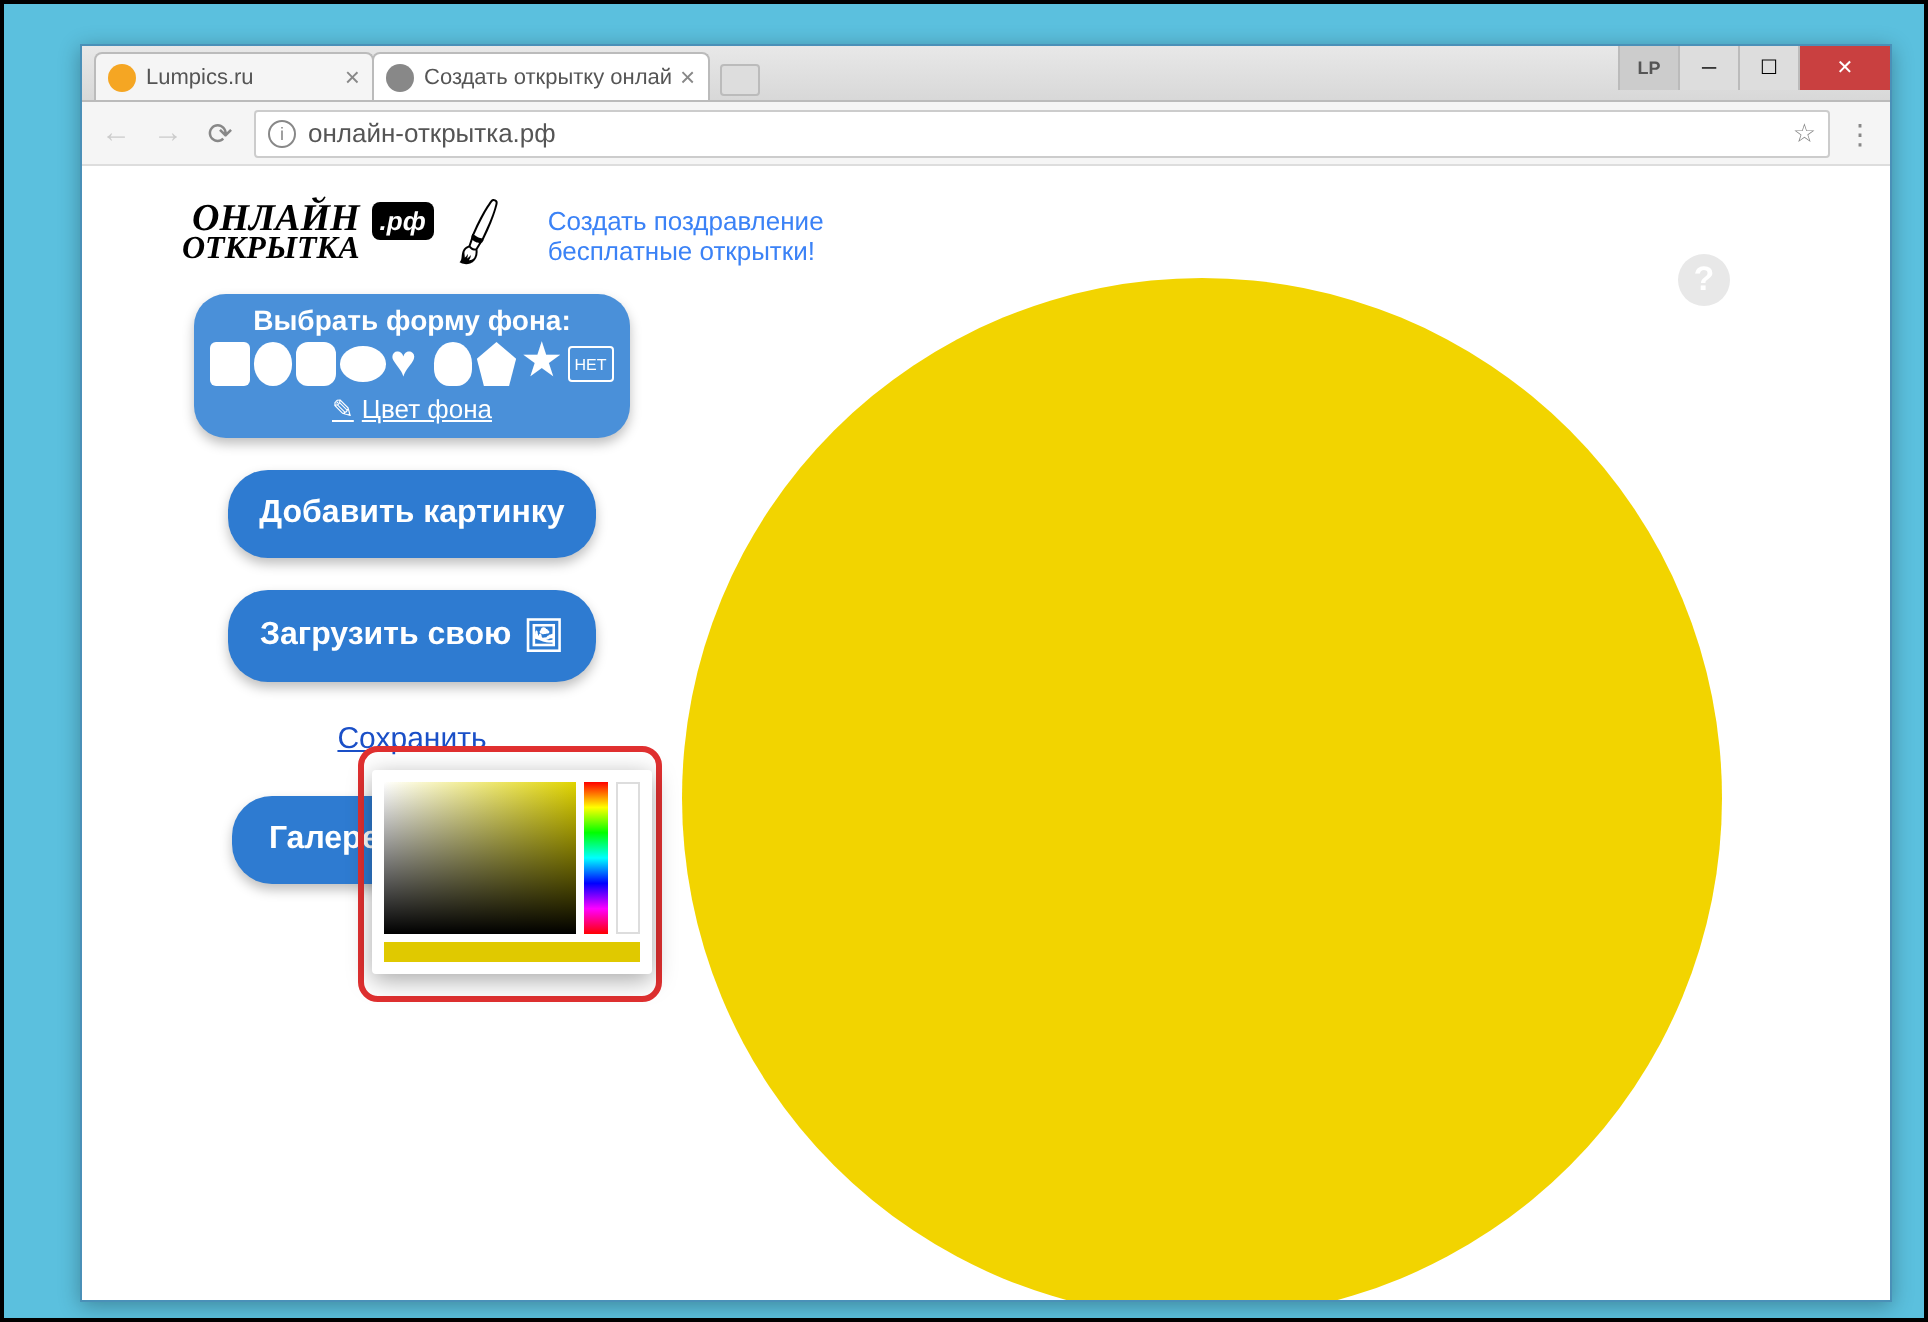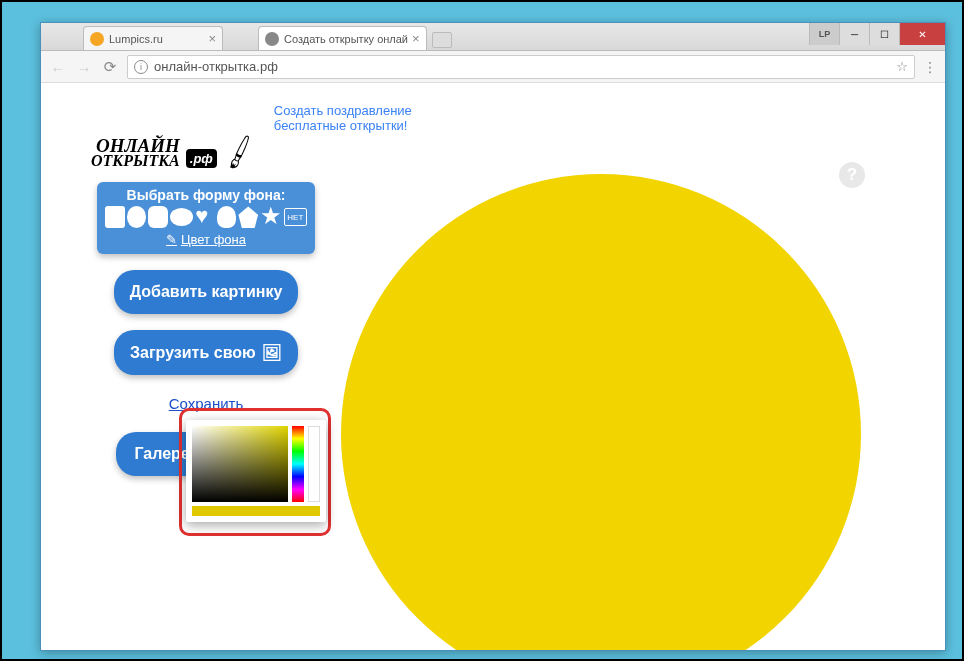--- a/index.html
+++ b/index.html
@@ -9,56 +9,56 @@
 
 .titlebar { height: 28px; background: linear-gradient(#e8e8e8, #d8d8d8); border-bottom: 1px solid #bbb; display: flex; align-items: flex-end; position: relative; }
 .titlebar-controls { position: absolute; right: 0; top: 0; display: flex; padding-left: 20px; }
 .tb-btn { width: 30px; height: 22px; display: flex; align-items: center; justify-content: center; font-size: 10px; border-left: 1px solid #bbb; cursor: pointer; }
 .tb-btn.lp { background: #ccc; color: #555; font-size: 9px; font-weight: bold; }
 .tb-btn.min { background: #ddd; }
 .tb-btn.max { background: #ddd; }
 .tb-btn.close { background: #c94040; color: #fff; width: 46px; }
 
 .tabs { display: flex; align-items: flex-end; margin-left: 6px; height: 28px; }
-.tab { background: #f5f5f5; border: 1px solid #bbb; border-bottom: none; border-radius: 4px 4px 0 0; height: 24px; min-width: 140px; max-width: 180px; display: flex; align-items: center; padding: 0 6px; margin-right: -1px; font-size: 11px; color: #555; position: relative; margin-left: 36px; }
+.tab { background: #f5f5f5; border: 1px solid #bbb; border-bottom: none; border-radius: 4px 4px 0 0; height: 24px; min-width: 140px; max-width: 180px; display: flex; align-items: center; padding: 0 6px; margin-right: -1px; font-size: 11px; color: #555; position: relative; }
 .tab.active { background: #fff; z-index: 2; }
 .tab .favicon { width: 14px; height: 14px; margin-right: 5px; border-radius: 50%; flex-shrink: 0; }
 .tab .tab-title { flex: 1; white-space: nowrap; overflow: hidden; text-overflow: ellipsis; }
 .tab .tab-close { margin-left: 4px; color: #888; font-size: 13px; cursor: pointer; }
 .newtab { width: 20px; height: 16px; background: #ddd; border: 1px solid #bbb; border-radius: 2px; margin-left: 6px; margin-bottom: 2px; cursor: pointer; }
 
 .addrbar { height: 32px; background: #f5f5f5; border-bottom: 1px solid #ddd; display: flex; align-items: center; padding: 0 8px; gap: 8px; }
 .nav-btn { width: 18px; height: 18px; display: flex; align-items: center; justify-content: center; color: #888; cursor: pointer; font-size: 15px; }
 .nav-btn.disabled { color: #ccc; }
 .omnibox { flex: 1; height: 24px; border: 1px solid #ccc; border-radius: 2px; display: flex; align-items: center; padding: 0 6px; background: #fff; font-size: 13px; color: #555; }
 .omnibox .info { width: 14px; height: 14px; border: 1px solid #888; border-radius: 50%; display: flex; align-items: center; justify-content: center; font-size: 9px; margin-right: 6px; color: #888; }
 .omnibox .url { flex: 1; }
 .omnibox .star { color: #888; cursor: pointer; }
 .menu-btn { color: #888; font-size: 14px; cursor: pointer; }
 
 .viewport { position: absolute; top: 60px; left: 0; right: 0; bottom: 0; background: #fff; overflow: hidden; }
 
 .page-header { display: flex; align-items: flex-start; padding: 18px 50px 6px 50px; gap: 10px; }
-.logo-block { display: flex; align-items: flex-end; gap: 6px; margin-top: 36px; }
+.logo-block { display: flex; align-items: flex-start; gap: 6px; }
 .logo-text { font-family: Georgia, serif; font-weight: bold; font-style: italic; font-size: 19px; line-height: 0.9; color: #000; text-align: right; }
 .logo-sub { font-size: 16px; }
 .logo-badge { background: #000; color: #fff; font-size: 13px; font-style: italic; font-weight: bold; padding: 2px 4px; border-radius: 4px; }
 .logo-brush { font-size: 26px; transform: rotate(-20deg); display: inline-block; }
 .slogan { font-size: 13px; color: #3b82f6; margin-left: 8px; margin-top: 2px; }
 
 .promo-links { margin-left: auto; display: flex; flex-direction: column; gap: 10px; margin-right: 40px; }
 .promo { display: flex; align-items: center; gap: 8px; }
 .promo a { color: #1a4fc7; font-size: 13px; text-decoration: none; }
 .promo-icon { width: 22px; height: 20px; }
 
 .content { position: relative; padding: 8px 50px; }
 
 .sidebar { width: 230px; display: flex; flex-direction: column; align-items: center; gap: 16px; position: relative; z-index: 5; }
 
-.shape-panel { background: #4a90d9; border-radius: 6px; padding: 5px 8px 7px; box-shadow: 0 3px 6px rgba(0,0,0,0.25); width: 218px; }
+.shape-panel { background: #4a90d9; border-radius: 16px; padding: 5px 8px 7px; box-shadow: 0 3px 6px rgba(0,0,0,0.25); width: 218px; }
 .shape-title { color: #fff; font-size: 14px; text-align: center; margin-bottom: 3px; font-weight: bold; }
 .shape-row { display: flex; gap: 2px; justify-content: center; align-items: center; }
 .shape { width: 22px; height: 22px; background: #fff; cursor: pointer; }
 .sh-square { border-radius: 3px; }
 .sh-circle { border-radius: 50%; }
 .sh-rsquare { border-radius: 6px; }
 .sh-oval { border-radius: 50%; width: 26px; height: 18px; }
 .sh-heart { background: transparent; color: #fff; font-size: 22px; line-height: 20px; }
 .sh-cloud { border-radius: 50% 50% 40% 40%; }
 .sh-penta { clip-path: polygon(50% 0, 100% 38%, 82% 100%, 18% 100%, 0 38%); }

